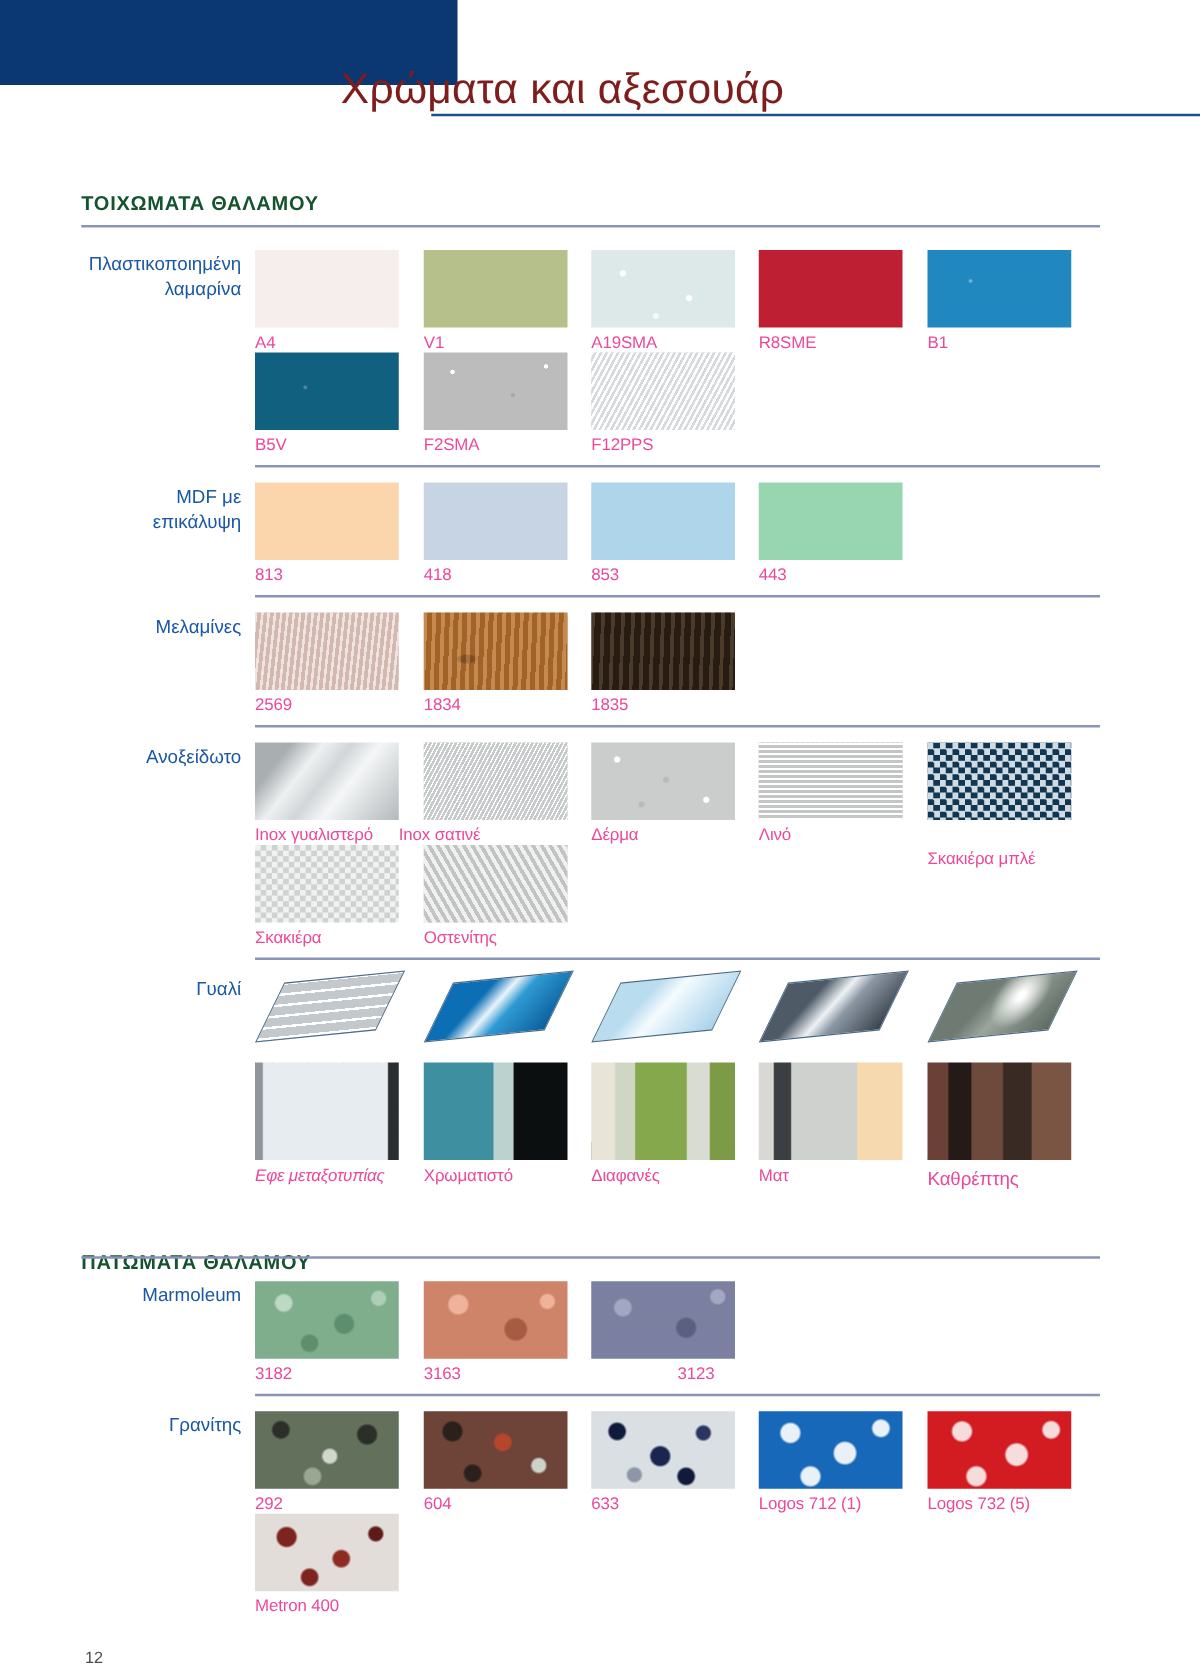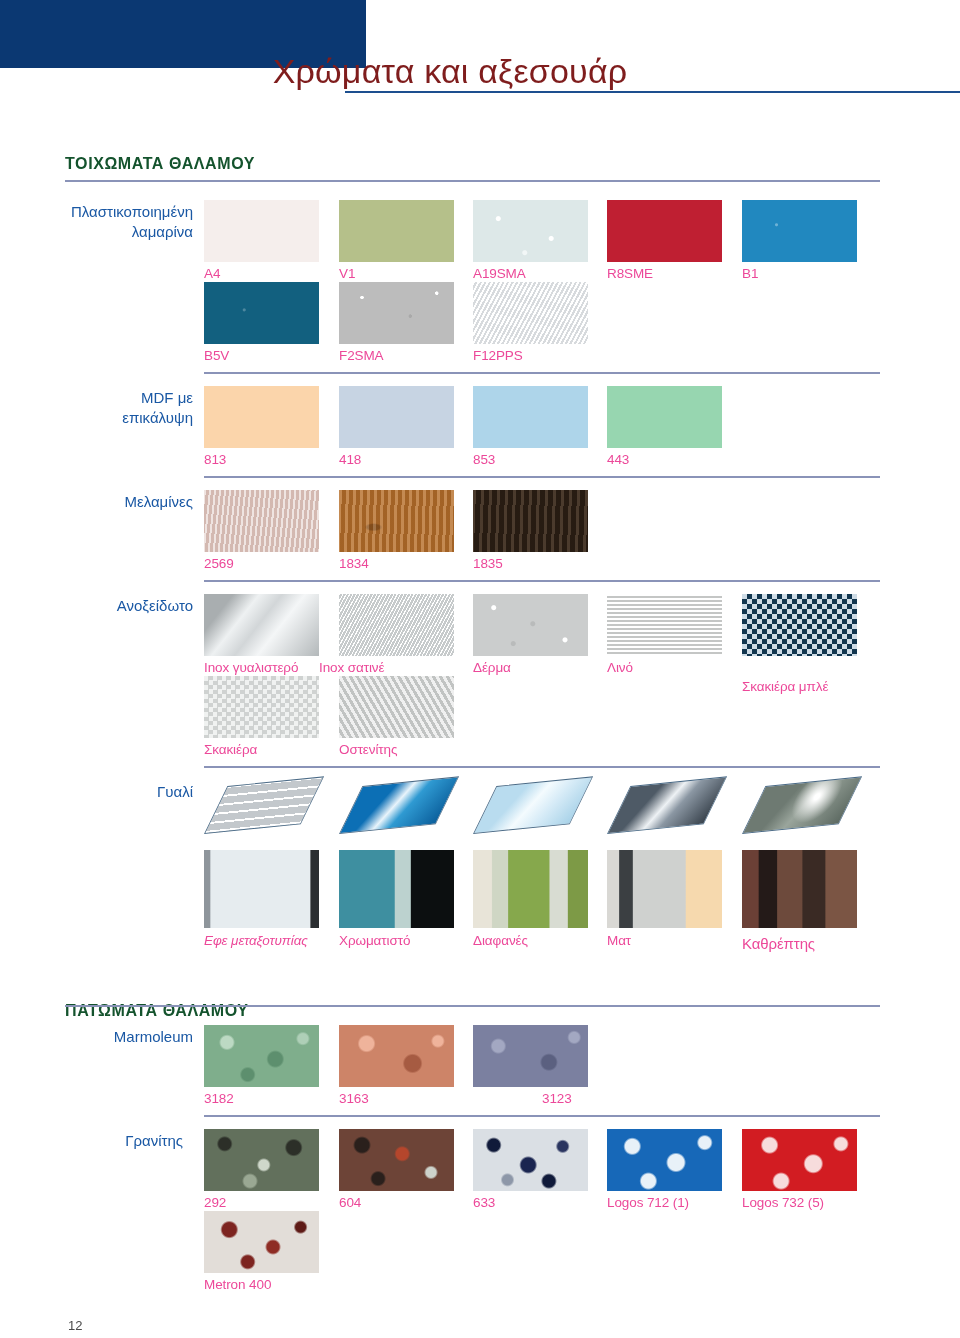--- a/index.html
+++ b/index.html
@@ -183,21 +183,21 @@
       <div class="section-head" style="top: 980px; margin-top: 22px;">ΠΑΤΩΜΑΤΑ ΘΑΛΑΜΟΥ</div>
       <div class="section-rule" style="top: 1005px; width: 815px; background: rgb(138, 147, 184);"></div>
       <div class="cat-label" style="left: 23px; top: 1027px;">Marmoleum</div>
       <div class="swatch" style="left: 204px; top: 1025px; background: radial-gradient(circle at 20% 28%, rgb(188, 217, 195) 0px, rgb(188, 217, 195) 6px, transparent 8px), radial-gradient(circle at 62% 55%, rgb(93, 143, 110) 0px, rgb(93, 143, 110) 7px, transparent 9px), radial-gradient(circle at 86% 22%, rgb(174, 207, 183) 0px, rgb(174, 207, 183) 5px, transparent 7px), radial-gradient(circle at 38% 80%, rgb(93, 143, 110) 0px, rgb(93, 143, 110) 6px, transparent 8px), linear-gradient(rgb(127, 174, 140), rgb(127, 174, 140));"></div>
       <div class="swatch-label" style="left: 204px; top: 1091px;">3182</div>
       <div class="swatch" style="left: 339px; top: 1025px; background: radial-gradient(circle at 24% 30%, rgb(239, 179, 155) 0px, rgb(239, 179, 155) 7px, transparent 9px), radial-gradient(circle at 64% 62%, rgb(166, 91, 66) 0px, rgb(166, 91, 66) 8px, transparent 10px), radial-gradient(circle at 86% 26%, rgb(239, 179, 155) 0px, rgb(239, 179, 155) 5px, transparent 7px), linear-gradient(rgb(205, 132, 104), rgb(205, 132, 104));"></div>
       <div class="swatch-label" style="left: 339px; top: 1091px;">3163</div>
       <div class="swatch" style="left: 473px; top: 1025px; background: radial-gradient(circle at 22% 34%, rgb(163, 168, 194) 0px, rgb(163, 168, 194) 6px, transparent 8px), radial-gradient(circle at 66% 60%, rgb(91, 96, 128) 0px, rgb(91, 96, 128) 7px, transparent 9px), radial-gradient(circle at 88% 20%, rgb(163, 168, 194) 0px, rgb(163, 168, 194) 5px, transparent 7px), linear-gradient(rgb(123, 128, 160), rgb(123, 128, 160));"></div>
       <div class="swatch-label" style="left: 500px; top: 1091px; margin-left: 42px;">3123</div>
       <div class="row-rule" style="top: 1115px; width: 676px; background: rgb(138, 147, 184);"></div>
-      <div class="cat-label" style="left: 13px; top: 1131px;">Γρανίτης</div>
+      <div class="cat-label" style="left: 23px; top: 1131px;">Γρανίτης</div>
       <div class="swatch" style="left: 204px; top: 1129px; background: radial-gradient(circle at 18% 24%, rgb(44, 47, 40) 0px, rgb(44, 47, 40) 6px, transparent 8px), radial-gradient(circle at 52% 58%, rgb(207, 216, 203) 0px, rgb(207, 216, 203) 5px, transparent 7px), radial-gradient(circle at 78% 30%, rgb(44, 47, 40) 0px, rgb(44, 47, 40) 7px, transparent 9px), radial-gradient(circle at 40% 84%, rgb(154, 168, 147) 0px, rgb(154, 168, 147) 6px, transparent 8px), linear-gradient(rgb(98, 112, 92), rgb(98, 112, 92));"></div>
       <div class="swatch-label" style="left: 204px; top: 1195px;">292</div>
       <div class="swatch" style="left: 339px; top: 1129px; background: radial-gradient(circle at 20% 26%, rgb(42, 32, 28) 0px, rgb(42, 32, 28) 7px, transparent 9px), radial-gradient(circle at 55% 40%, rgb(181, 70, 44) 0px, rgb(181, 70, 44) 6px, transparent 8px), radial-gradient(circle at 80% 70%, rgb(205, 211, 203) 0px, rgb(205, 211, 203) 5px, transparent 7px), radial-gradient(circle at 34% 80%, rgb(42, 32, 28) 0px, rgb(42, 32, 28) 6px, transparent 8px), linear-gradient(rgb(109, 68, 55), rgb(109, 68, 55));"></div>
       <div class="swatch-label" style="left: 339px; top: 1195px;">604</div>
       <div class="swatch" style="left: 473px; top: 1129px; background: radial-gradient(circle at 18% 26%, rgb(16, 26, 58) 0px, rgb(16, 26, 58) 6px, transparent 8px), radial-gradient(circle at 48% 58%, rgb(26, 37, 80) 0px, rgb(26, 37, 80) 7px, transparent 9px), radial-gradient(circle at 78% 28%, rgb(42, 53, 96) 0px, rgb(42, 53, 96) 5px, transparent 7px), radial-gradient(circle at 66% 84%, rgb(16, 26, 58) 0px, rgb(16, 26, 58) 6px, transparent 8px), radial-gradient(circle at 30% 82%, rgb(141, 151, 168) 0px, rgb(141, 151, 168) 5px, transparent 7px), linear-gradient(rgb(218, 223, 228), rgb(218, 223, 228));"></div>
       <div class="swatch-label" style="left: 473px; top: 1195px;">633</div>
       <div class="swatch" style="left: 607px; top: 1129px; background: radial-gradient(circle at 22% 28%, rgb(232, 241, 248) 0px, rgb(232, 241, 248) 7px, transparent 9px), radial-gradient(circle at 60% 54%, rgb(232, 241, 248) 0px, rgb(232, 241, 248) 8px, transparent 10px), radial-gradient(circle at 85% 22%, rgb(232, 241, 248) 0px, rgb(232, 241, 248) 6px, transparent 8px), radial-gradient(circle at 36% 84%, rgb(232, 241, 248) 0px, rgb(232, 241, 248) 7px, transparent 9px), linear-gradient(rgb(23, 104, 184), rgb(23, 104, 184));"></div>
       <div class="swatch-label" style="left: 607px; top: 1195px;">Logos 712 (1)</div>
       <div class="swatch" style="left: 742px; top: 1129px; background: radial-gradient(circle at 24% 26%, rgb(247, 220, 220) 0px, rgb(247, 220, 220) 7px, transparent 9px), radial-gradient(circle at 62% 56%, rgb(247, 220, 220) 0px, rgb(247, 220, 220) 8px, transparent 10px), radial-gradient(circle at 86% 24%, rgb(247, 220, 220) 0px, rgb(247, 220, 220) 6px, transparent 8px), radial-gradient(circle at 34% 84%, rgb(247, 220, 220) 0px, rgb(247, 220, 220) 7px, transparent 9px), linear-gradient(rgb(210, 28, 34), rgb(210, 28, 34));"></div>
       <div class="swatch-label" style="left: 742px; top: 1195px;">Logos 732 (5)</div>

